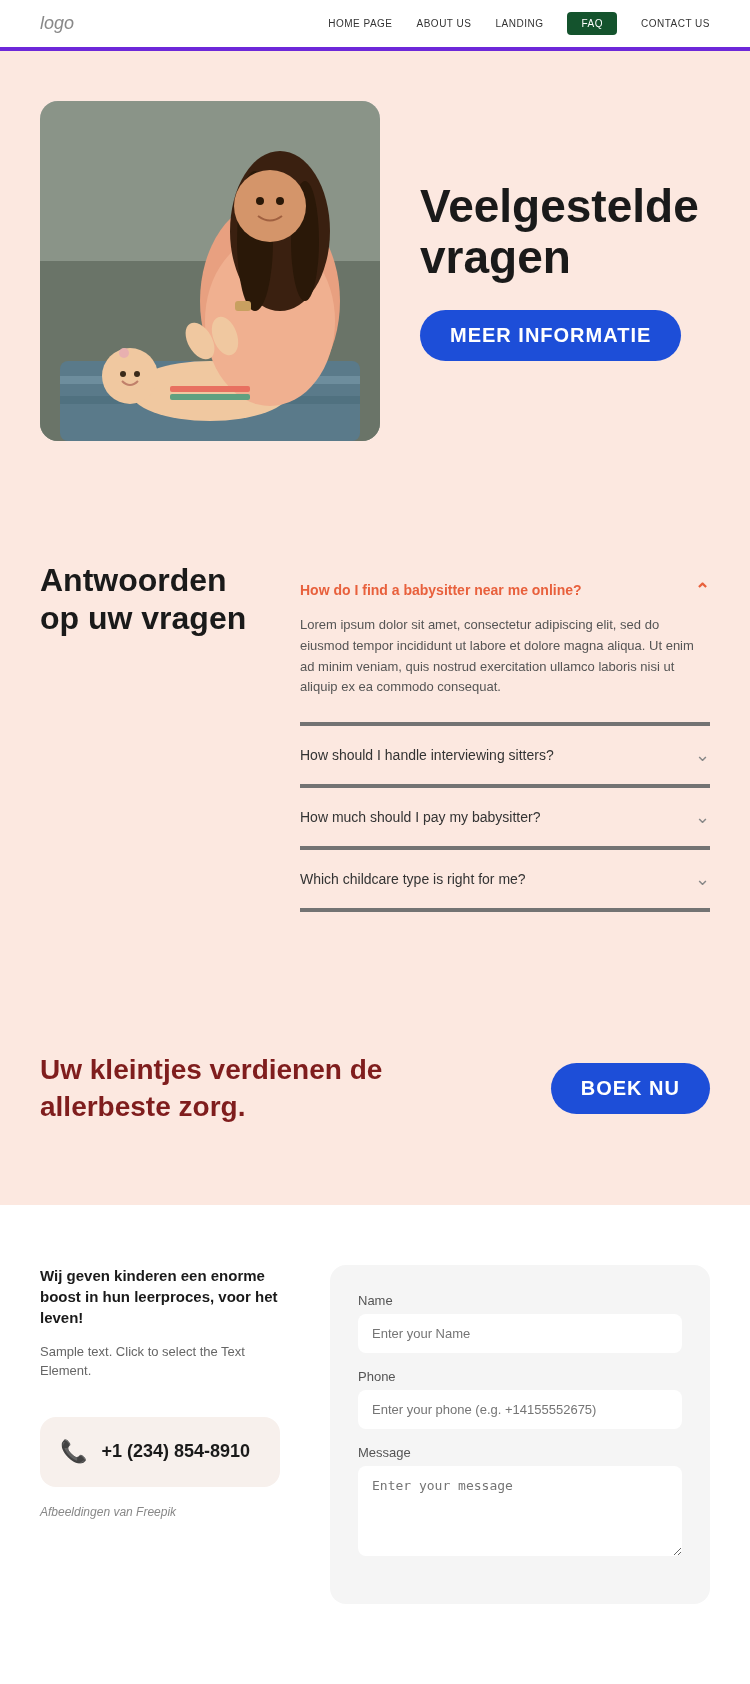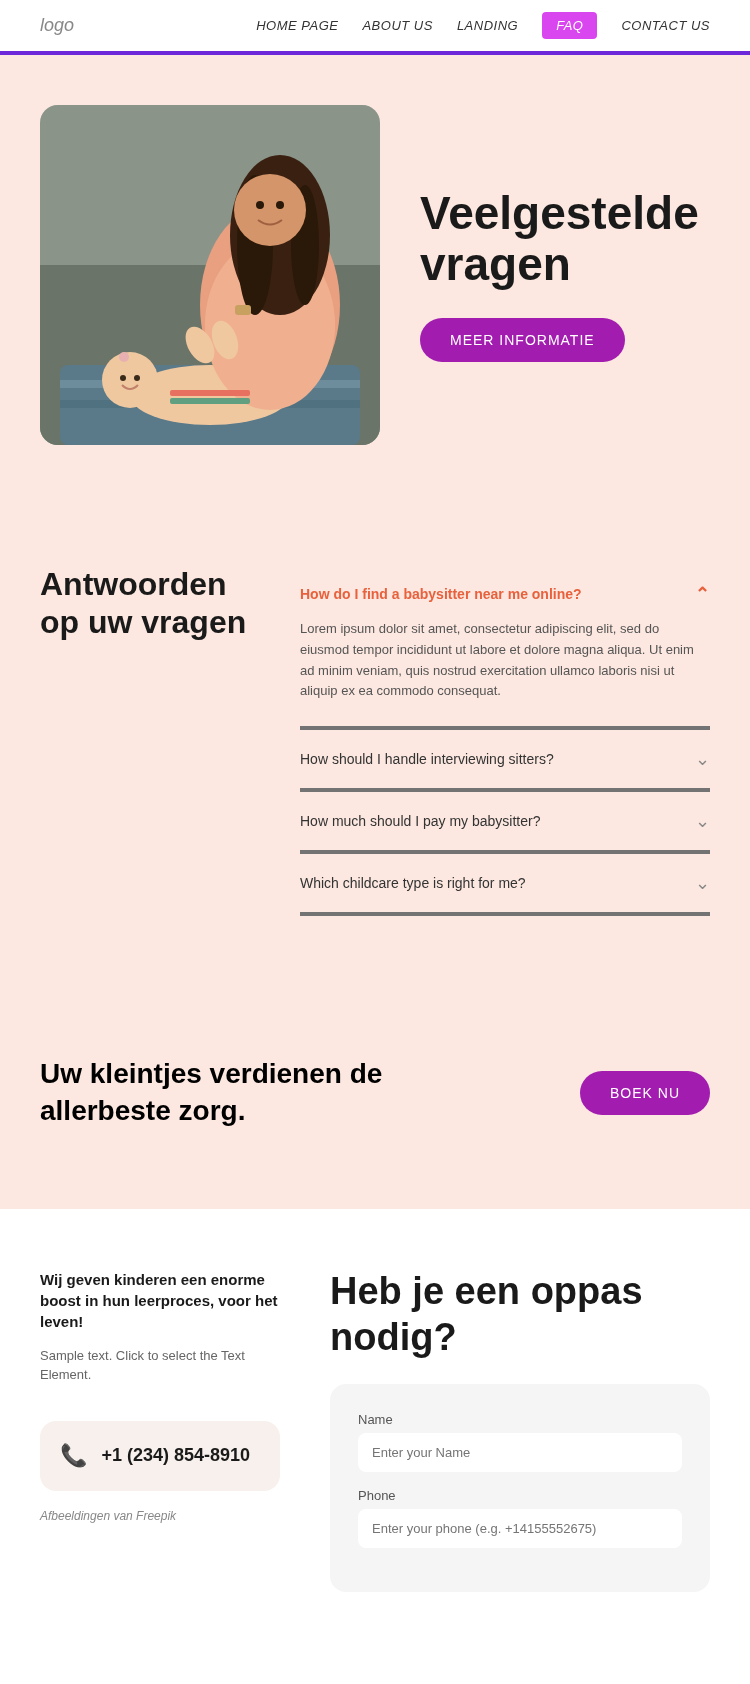--- a/index.html
+++ b/index.html
@@ -5,32 +5,32 @@
     * { box-sizing: border-box; margin: 0; padding: 0; }
     body { font-family: 'Arial', sans-serif; background: #fff; width: 750px; }
 
     
     nav {
       display: flex; align-items: center; justify-content: space-between;
       padding: 12px 40px; background: #fff; border-bottom: 4px solid #6d28d9;
     }
     .logo { font-size: 18px; color: #888; font-style: italic; }
     .nav-links { display: flex; align-items: center; gap: 24px; }
-    .nav-link { text-decoration: none; color: #333; font-size: 13px; font-weight: 500; letter-spacing: 0.5px; font-style: italic; }
-    .nav-link.faq { background: #d946ef; color: #fff; padding: 6px 14px; border-radius: 4px; }
+    .nav-link { text-decoration: none; color: #333; font-size: 10px; font-weight: 500; letter-spacing: 0.5px; }
+    .nav-link.faq { background: #14532d; color: #fff; padding: 6px 14px; border-radius: 4px; }
 
     
     .hero {
       background: #fce8e0; padding: 50px 40px 60px; display: flex; align-items: center; gap: 40px; min-height: 440px;
     }
     .hero-text { flex: 1; }
     .hero-title { font-size: 46px; font-weight: 800; color: #1a1a1a; line-height: 1.1; margin-bottom: 28px; }
     .btn-orange {
-      background: #a21caf; color: #fff; border: none; border-radius: 30px;
-      padding: 14px 30px; font-size: 14px; font-weight: 400; letter-spacing: 1px; cursor: pointer;
+      background: #1d4ed8; color: #fff; border: none; border-radius: 30px;
+      padding: 14px 30px; font-size: 20px; font-weight: 700; letter-spacing: 1px; cursor: pointer;
       text-transform: uppercase;
     }
 
     
     .faq-section { background: #fce8e0; padding: 60px 40px 80px; }
     .faq-inner { display: flex; gap: 40px; }
     .faq-left { width: 220px; flex-shrink: 0; }
     .faq-heading { font-size: 32px; font-weight: 800; color: #1a1a1a; line-height: 1.2; }
     .faq-right { flex: 1; }
     .faq-item { border-bottom: 4px solid #737373; padding: 18px 0; }
@@ -41,21 +41,21 @@
     .faq-question.active { color: #e8603c; font-weight: 600; }
     .chevron { font-size: 18px; color: #888; }
     .chevron.active { color: #e8603c; }
     .faq-answer { padding: 14px 0 6px; font-size: 13px; color: #555; line-height: 1.6; }
 
     
     .cta-section {
       background: #fce8e0; padding: 60px 40px 80px;
       display: flex; align-items: center; justify-content: space-between;
     }
-    .cta-text { font-size: 28px; font-weight: 800; color: #000000; max-width: 360px; line-height: 1.3; }
+    .cta-text { font-size: 28px; font-weight: 800; color: #7f1d1d; max-width: 360px; line-height: 1.3; }
 
     
     .contact-section { background: #fff; padding: 60px 40px 60px; display: flex; gap: 50px; }
     .contact-left { width: 240px; flex-shrink: 0; }
     .contact-heading { font-size: 15px; font-weight: 700; color: #1a1a1a; margin-bottom: 14px; line-height: 1.4; }
     .contact-subtext { font-size: 13px; color: #666; margin-bottom: 36px; line-height: 1.5; }
     .phone-box {
       background: #f7f0ec; border-radius: 16px; padding: 22px 20px;
       display: flex; align-items: center; gap: 14px; margin-bottom: 18px;
     }
@@ -206,26 +206,29 @@
     <p class="contact-subtext">Sample text. Click to select the Text Element.</p>
     <div class="phone-box">
       <span class="phone-icon">📞</span>
       <span class="phone-number">+1 (234) 854-8910</span>
     </div>
     <p class="freepik-note">
       <span>Afbeeldingen van Freepik</span>
     </p>
   </div>
   <div class="contact-right">
-    <h2 class="form-heading">Heb je een oppas nodig?</h2>
     <div class="form-card">
       <div class="form-group">
         <label class="form-label">Name</label>
         <input type="text" class="form-input" placeholder="Enter your Name" style="">
       </div>
       <div class="form-group">
         <label class="form-label">Phone</label>
         <input type="tel" class="form-input" placeholder="Enter your phone (e.g. +14155552675)" style="">
       </div>
+      <div class="form-group">
+        <label class="form-label">Message</label>
+        <textarea class="form-textarea" placeholder="Enter your message" style=""></textarea>
+      </div>
 
     </div>
   </div>
 </section>
 
 </body></html>

